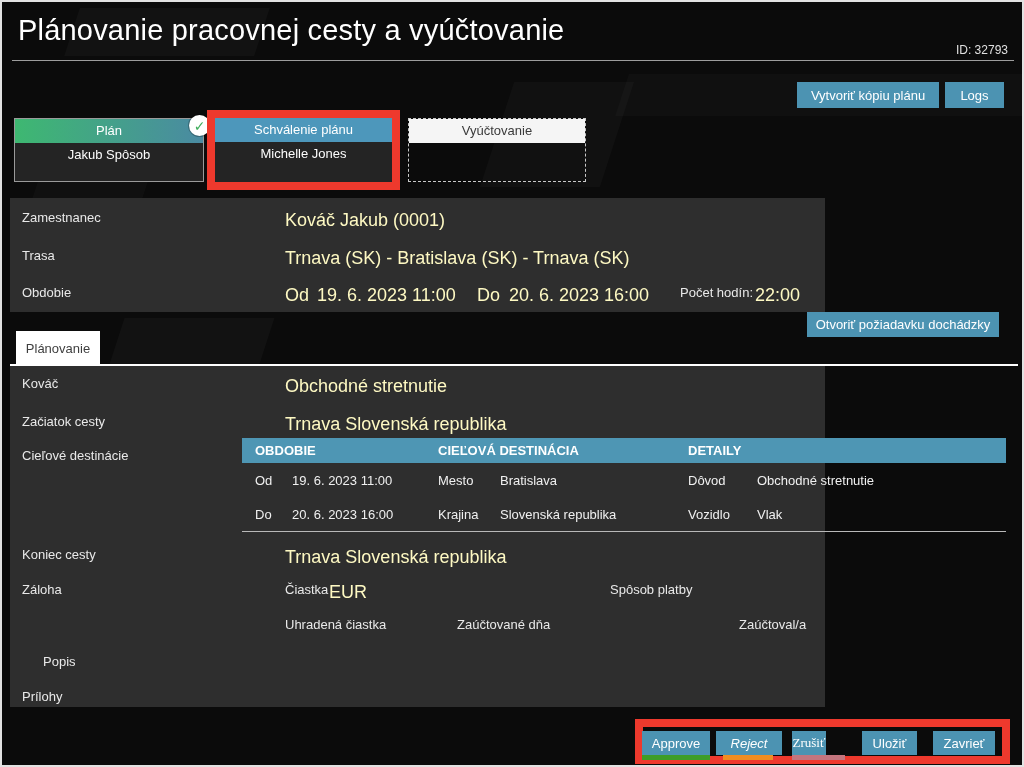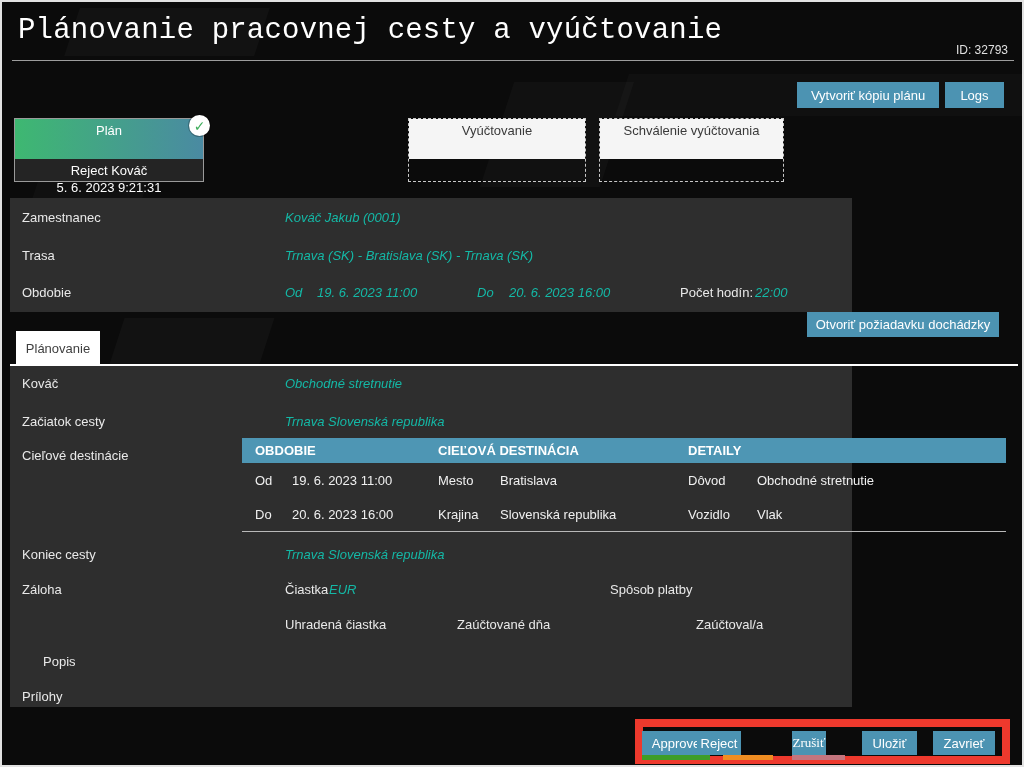--- a/index.html
+++ b/index.html
@@ -4,54 +4,54 @@
 <style>
   html,body{margin:0;padding:0;background:#000;}
   .screen{
     position:relative;width:1024px;height:767px;
     background:#0b0b0b;border:2px solid #e2e2e2;box-sizing:border-box;
     font-family:"Liberation Sans","DejaVu Sans",sans-serif;color:#f0f0f0;overflow:hidden;
   }
   .abs{position:absolute;}
   .deco{position:absolute;background:rgba(255,255,255,0.03);transform:skewX(-18deg);pointer-events:none;}
   
-  .title{left:16px;top:12px;font-size:29px;font-weight:300;letter-spacing:0.2px;color:#fff;font-family:Liberation Mono, monospace;}
+  .title{left:16px;top:12px;font-size:29px;font-weight:300;letter-spacing:0.2px;color:#fff;}
   .doc-id{right:14px;top:41px;font-size:12px;color:#e0e0e0;}
   .title-rule{left:10px;top:58px;width:1002px;height:1px;background:#9d9d9d;}
   
   .tbtn{
     position:absolute;background:#4c93b2;color:#fff;border:none;cursor:pointer;
     font-family:inherit;font-size:13px;display:flex;align-items:center;justify-content:center;
     padding:0;
   }
   
   .card{position:absolute;top:116px;height:64px;background:#242424;box-sizing:border-box;}
-  .card-hd{height:40px;line-height:24px;text-align:center;font-size:13px;color:#fff;}
+  .card-hd{height:24px;line-height:24px;text-align:center;font-size:13px;color:#fff;}
   .card-bd{text-align:center;font-size:13px;line-height:17px;padding-top:3px;color:#fdfdfd;}
   .card-done{left:12px;width:190px;border:1px solid #9a9a9a;}
   .card-done .card-hd{background:linear-gradient(90deg,#3eb871,#4a8aa2);}
   .badge{
     position:absolute;right:-7px;top:-4px;width:21px;height:21px;border-radius:50%;
     background:#fff;color:#3fae5c;font-size:14px;font-weight:bold;
     display:flex;align-items:center;justify-content:center;box-shadow:0 0 0 1px rgba(0,0,0,0.25);
   }
   .ann{position:absolute;border:8px solid #ee392d;box-sizing:border-box;}
   .ann-step{left:205px;top:108px;width:193px;height:80px;}
   .card-active{position:absolute;left:0;top:0;width:177px;height:64px;background:#242424;}
   .card-active .card-hd{background:#4d97bb;}
   .card-pending{border:1px dashed #c9c9c9;background:transparent;}
   .card-pending .card-hd{background:#f5f5f5;color:#3a3a3a;}
   .card-p3{left:406px;width:178px;}
   .card-p4{left:597px;width:185px;}
   
-  .panel{position:absolute;left:8px;width:815px;background:#2e2e2e;padding-left:27px;}
+  .panel{position:absolute;left:8px;width:815px;background:#2e2e2e;}
   .panel1{top:196px;height:114px;}
   .panel2{top:364px;height:341px;}
   .lbl{position:absolute;font-size:13px;color:#e9e9e9;white-space:nowrap;}
-  .val{position:absolute;font-size:13px;color:#14b8a6;white-space:nowrap;font-style:italic;}
+  .val{position:absolute;font-size:18px;color:#fef9c3;white-space:nowrap;}
   
   .tab{left:14px;top:329px;width:84px;height:34px;background:#fff;color:#3e3e3e;
        font-size:13px;display:flex;align-items:center;justify-content:center;cursor:pointer;}
   .tab-line{left:8px;top:362px;width:1008px;height:2px;background:#fff;}
   
   .dest-table{position:absolute;left:232px;top:72px;width:764px;}
   .dest-head{position:relative;height:25px;background:#4e96b4;}
   .dest-head span{position:absolute;top:5px;font-size:13px;font-weight:bold;color:#fff;white-space:nowrap;}
   .dest-row{position:relative;height:34px;cursor:pointer;}
   .dest-row span{position:absolute;top:10px;font-size:13px;white-space:nowrap;}
@@ -78,32 +78,36 @@
   <div class="abs title">Plánovanie pracovnej cesty a vyúčtovanie</div>
   <div class="abs doc-id">ID: 32793</div>
   <div class="abs title-rule"></div>
 
   <button class="tbtn" style="left:795px;top:80px;width:142px;height:26px;">Vytvoriť kópiu plánu</button>
   <button class="tbtn" style="left:943px;top:80px;width:59px;height:26px;">Logs</button>
 
   <div class="card card-done">
     <div class="card-hd">Plán</div>
     <div class="card-bd">
-      <div>Reject Kováč</div>
-      <div>5. 6. 2023 9:21:31</div>
+      <div>Jakub Spôsob</div>
     </div>
     <div class="badge">✓</div>
   </div>
 
+  <div class="ann ann-step">
+    <div class="card-active">
+      <div class="card-hd">Schválenie plánu</div>
+      <div class="card-bd">
+        <div>Michelle Jones</div>
+      </div>
+    </div>
+  </div>
 
   <div class="card card-pending card-p3">
     <div class="card-hd">Vyúčtovanie</div>
-  </div>
-  <div class="card card-pending card-p4">
-    <div class="card-hd">Schválenie vyúčtovania</div>
   </div>
 
   <div class="panel panel1">
     <span class="lbl" style="left:12px;top:12px;">Zamestnanec</span>
     <span class="val" style="left:275px;top:12px;">Kováč Jakub (0001)</span>
 
     <span class="lbl" style="left:12px;top:50px;">Trasa</span>
     <span class="val" style="left:275px;top:50px;">Trnava (SK) - Bratislava (SK) - Trnava (SK)</span>
 
     <span class="lbl" style="left:12px;top:87px;">Obdobie</span>
@@ -156,29 +160,29 @@
     <span class="lbl" style="left:12px;top:181px;">Koniec cesty</span>
     <span class="val" style="left:275px;top:181px;">Trnava Slovenská republika</span>
 
     <span class="lbl" style="left:12px;top:216px;">Záloha</span>
     <span class="lbl" style="left:275px;top:216px;">Čiastka</span>
     <span class="val" style="left:319px;top:216px;">EUR</span>
     <span class="lbl" style="left:600px;top:216px;">Spôsob platby</span>
 
     <span class="lbl" style="left:275px;top:251px;">Uhradená čiastka</span>
     <span class="lbl" style="left:447px;top:251px;">Zaúčtované dňa</span>
-    <span class="lbl" style="left:686px;top:251px;">Zaúčtoval/a</span>
+    <span class="lbl" style="left:729px;top:251px;">Zaúčtoval/a</span>
 
     <span class="lbl" style="left:12px;top:288px;margin-left:21px;">Popis</span>
     <span class="lbl" style="left:12px;top:323px;">Prílohy</span>
   </div>
 
   <div class="ann ann-footer"></div>
   <button class="tbtn fbtn" style="left:640px;width:68px;">Approve</button>
-  <button class="tbtn fbtn" style="left:695px;width:44px;">Reject</button>
+  <button class="tbtn fbtn" style="left:714px;width:66px;font-style:italic;">Reject</button>
   <button class="tbtn fbtn" style="left:790px;width:34px;font-family:Liberation Serif, serif;">Zrušiť</button>
   <button class="tbtn fbtn" style="left:860px;width:55px;">Uložiť</button>
   <button class="tbtn fbtn" style="left:931px;width:62px;">Zavrieť</button>
   <div class="bar" style="left:640px;width:68px;background:#3e9d27;"></div>
   <div class="bar" style="left:721px;width:50px;background:#ef8d22;"></div>
   <div class="bar" style="left:790px;width:53px;background:#c4757e;"></div>
 
 </div>
 
 </body></html>

